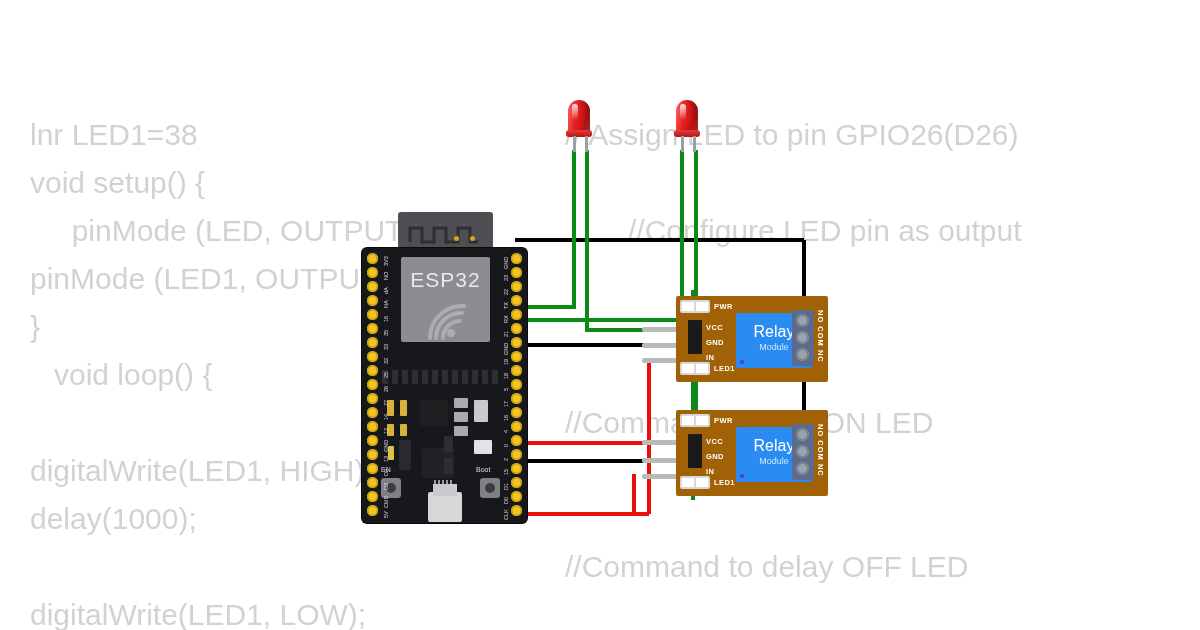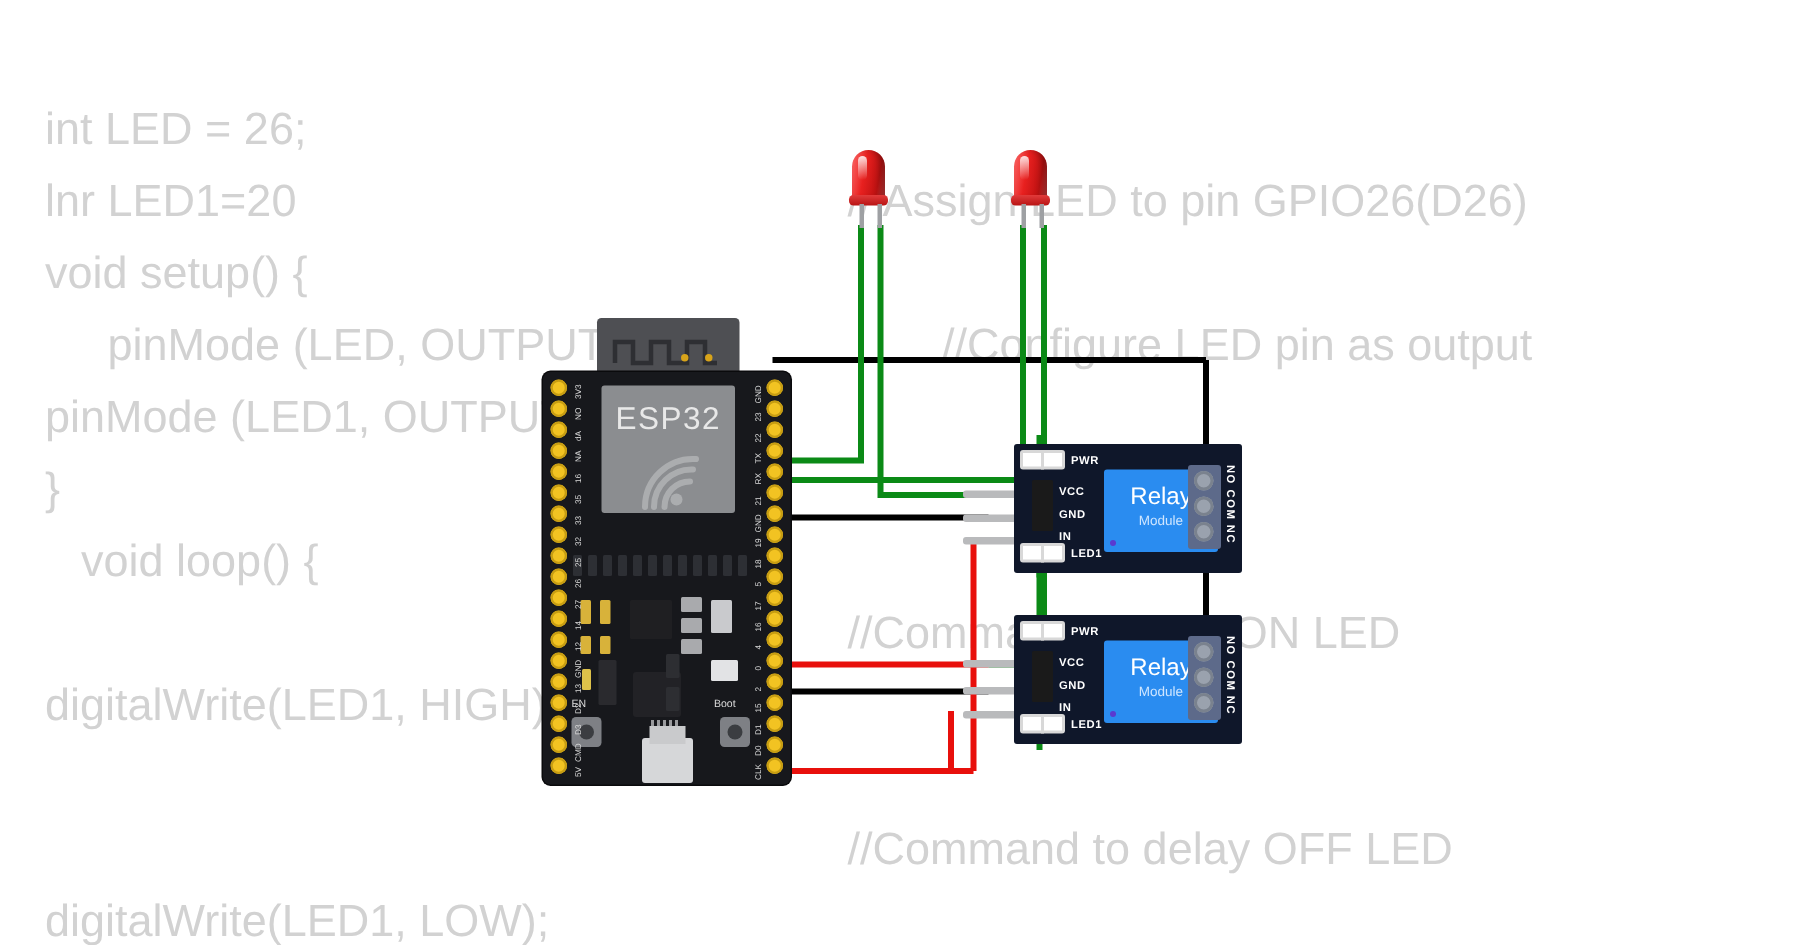--- a/index.html
+++ b/index.html
@@ -94,21 +94,21 @@
      border-radius:11px 11px 5px 5px;
      background:linear-gradient(100deg,#ff6a6a 0%,#e8201f 38%,#bf1212 75%,#e04a4a 100%);
      box-shadow:inset -3px -2px 5px rgba(0,0,0,.35);}
   .led-gloss{position:absolute;left:7px;top:4px;width:6px;height:16px;border-radius:4px;
      background:linear-gradient(180deg,rgba(255,255,255,.85),rgba(255,255,255,0));}
   .led-flange{position:absolute;left:1px;top:30px;width:26px;height:7px;border-radius:3px;
      background:linear-gradient(180deg,#e23b3b,#b81414);}
   .led-leg{position:absolute;width:3px;background:#9ea0a3;}
 
   
-  .relay{position:absolute;width:152px;height:86px;background:#0f172a;border-radius:2px;}
+  .relay{position:absolute;width:152px;height:86px;background:#a16207;border-radius:2px;}
   .relay-blue{position:absolute;left:60px;top:17px;width:76px;height:55px;background:#2a8cf0;border-radius:2px;}
   .relay-blue .rl1{position:absolute;left:0;top:10px;width:76px;text-align:center;
      color:#ffffff;font-size:16px;font-family:"Liberation Sans", sans-serif;}
   .relay-blue .rl2{position:absolute;left:0;top:29px;width:76px;text-align:center;
      color:#cfe6ff;font-size:9px;font-family:"Liberation Sans", sans-serif;}
   .relay-blue .dot{position:absolute;left:4px;bottom:4px;width:4px;height:4px;border-radius:50%;background:#5a3ad0;}
   .hdr-blk{position:absolute;width:14px;height:34px;background:#1a1a1a;border-radius:1px;}
   .hdr-term{position:absolute;width:30px;height:13px;background:#ffffff;
      border:2px solid #d8d8d8;border-radius:2px;box-sizing:border-box;}
   .hdr-term::before{content:"";position:absolute;left:12px;top:-2px;width:2px;height:13px;background:#d8d8d8;}
@@ -120,28 +120,28 @@
   .leadwire{position:absolute;height:5px;background:#b9babc;border-radius:2px;}
 
   svg.wires{position:absolute;left:0;top:0;width:1200px;height:630px;}
 </style>
 </head>
 <body>
 
 <div id="stage">
 
   <div class="code-layer">
-    <div class="code-line" style="left:30px;top:70px;">int LED = 26;</div>
-    <div class="code-line" style="left:30px;top:118px;">lnr LED1=20</div>
+    <div class="code-line" style="left:30px;top:118px;">lnr LED1=38</div>
     <div class="code-line" style="left:30px;top:166px;">void setup() {</div>
     <div class="code-line" style="left:30px;top:214px;">     pinMode (LED, OUTPUT);</div>
     <div class="code-line" style="left:30px;top:262px;">pinMode (LED1, OUTPUT);</div>
     <div class="code-line" style="left:30px;top:310px;">}</div>
     <div class="code-line" style="left:30px;top:358px;margin-left:24px;">void loop() {</div>
     <div class="code-line" style="left:30px;top:454px;">digitalWrite(LED1, HIGH);</div>
+    <div class="code-line" style="left:30px;top:502px;">delay(1000);</div>
     <div class="code-line" style="left:30px;top:598px;">digitalWrite(LED1, LOW);</div>
 
     <div class="comment-line" style="left:565px;top:118px;">// Assign LED to pin GPIO26(D26)</div>
     <div class="comment-line" style="left:628px;top:214px;">//Configure LED pin as output</div>
     <div class="comment-line" style="left:565px;top:406px;">//Command to turn ON LED</div>
     <div class="comment-line" style="left:565px;top:550px;">//Command to delay OFF LED</div>
   </div>
 
   <div class="circuit">
 

